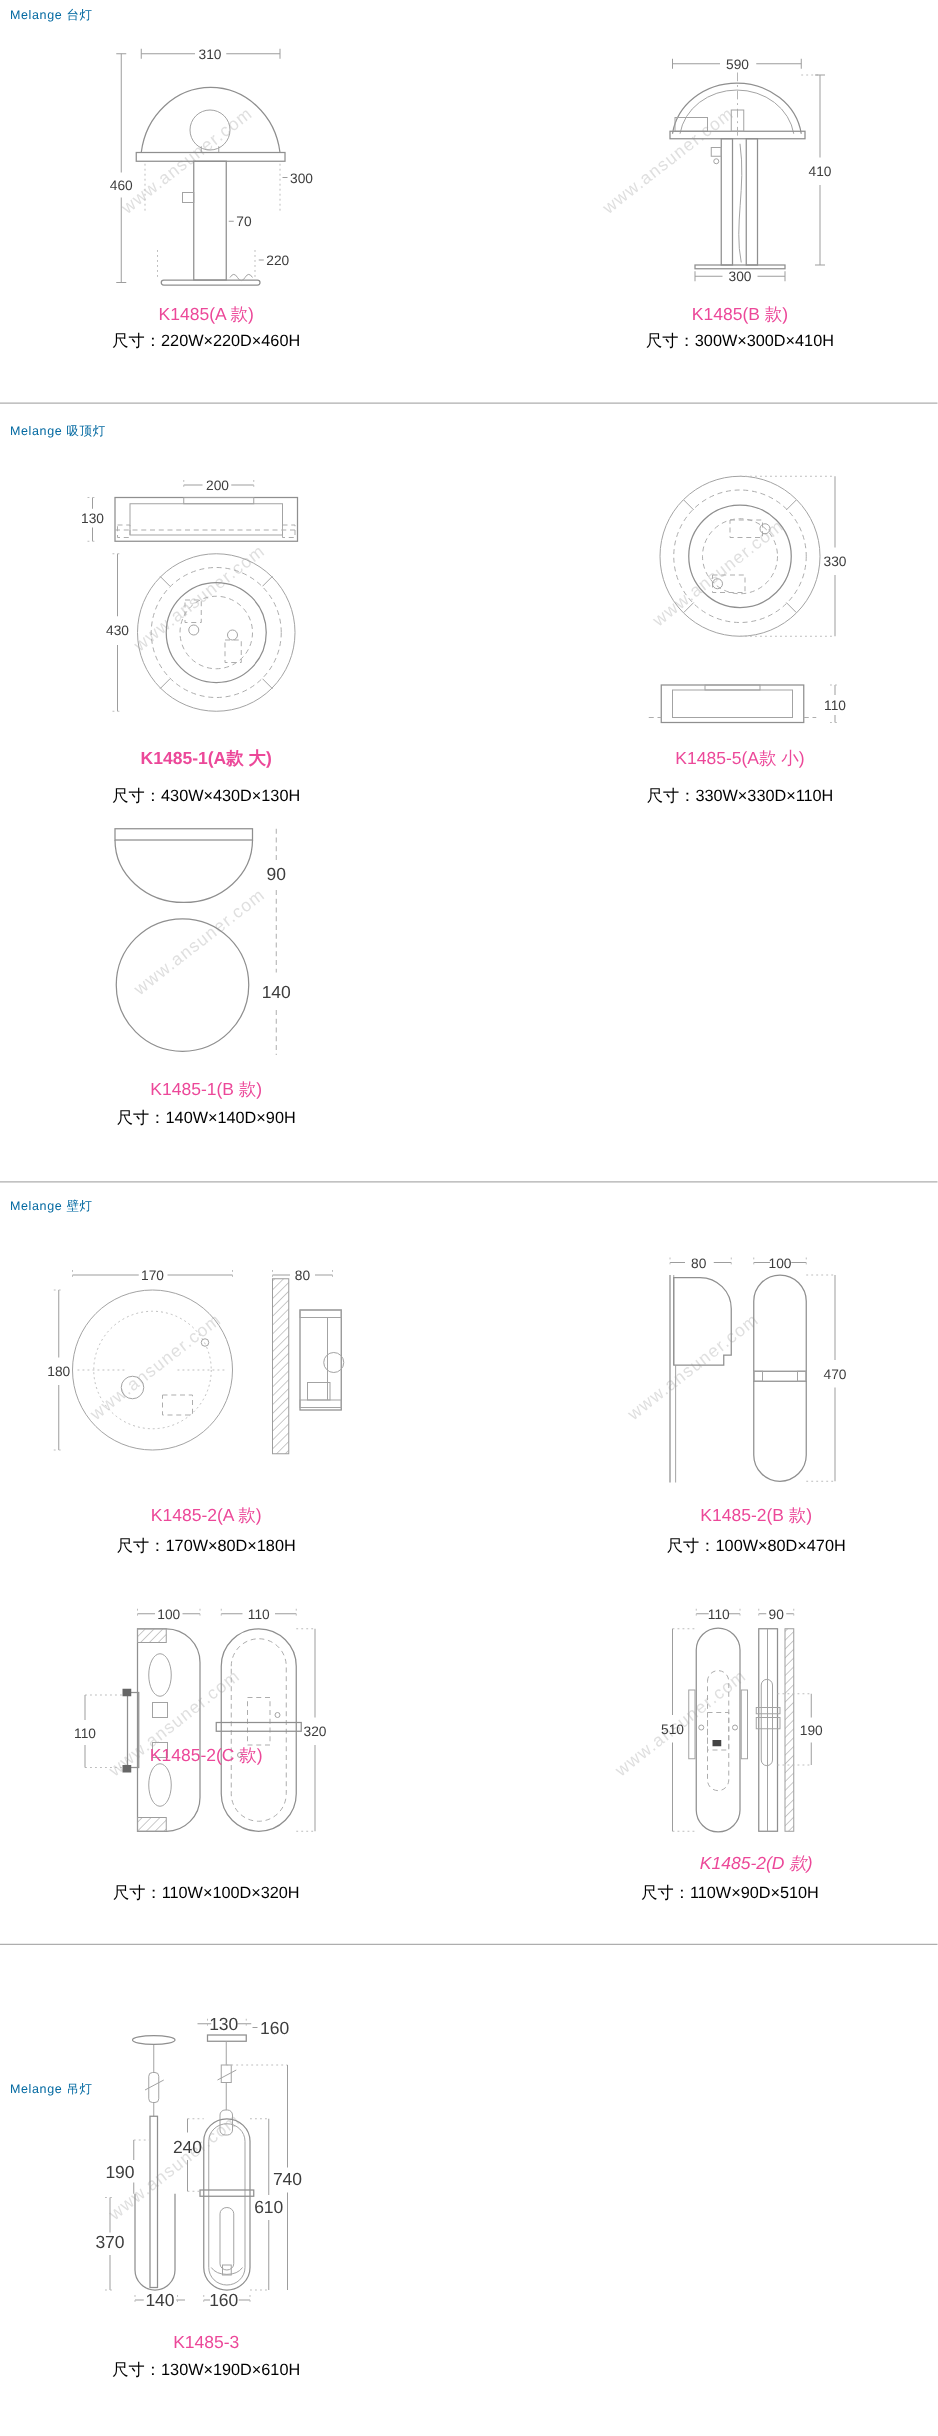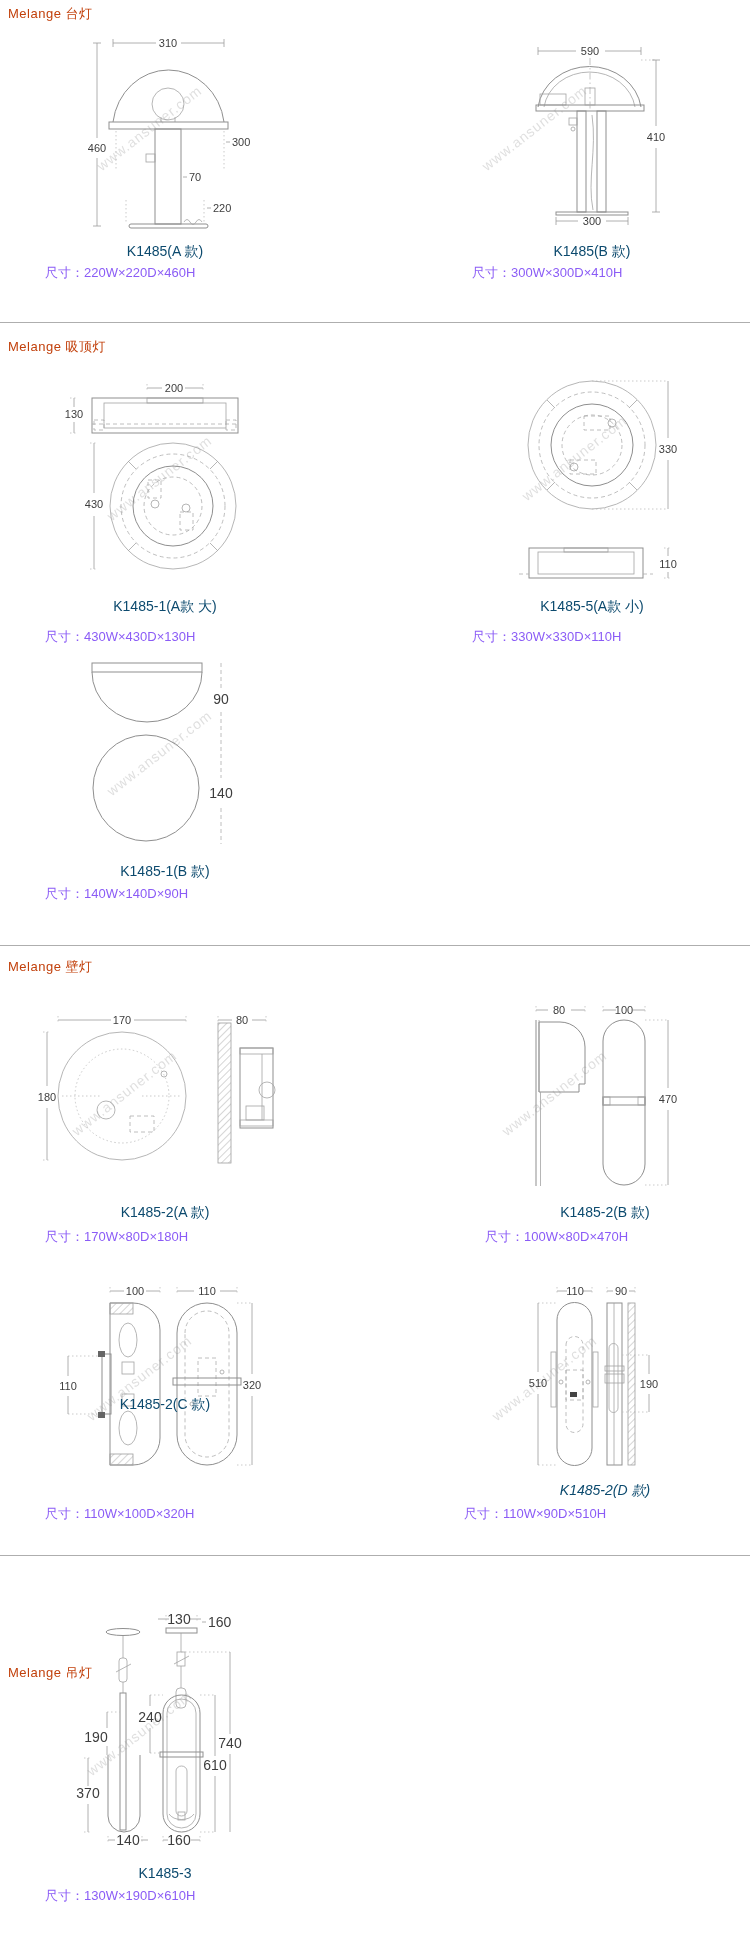--- a/index.html
+++ b/index.html
@@ -1,24 +1,24 @@
 <!DOCTYPE html>
 <html><head>
 <meta charset="utf-8">
 <style>
   html,body{margin:0;padding:0;}
   body{
     width:750px;height:1949px;position:relative;background:#ffffff;
     font-family:"Liberation Sans","DejaVu Sans",sans-serif;overflow:hidden;
   }
   .abs{position:absolute;}
-  .sec-header{font-size:13px;color:#c2410c;letter-spacing:.5px;}
+  .sec-header{font-size:10px;color:#0369a1;letter-spacing:.5px;}
   .divider{position:absolute;left:0;width:750px;height:1px;background:#aeaeae;}
-  .model{font-size:14px;color:#0c4a6e;text-align:center;}
-  .size{font-size:13px;color:#8b5cf6;}
+  .model{font-size:14px;color:#ec4899;text-align:center;}
+  .size{font-size:13px;color:#000000;text-align:center;}
   .caption{position:absolute;width:240px;}
   svg text{font-family:"Liberation Sans","DejaVu Sans",sans-serif;font-size:11px;fill:#3d3d3d;}
   svg text.big{font-size:14px;}
   .wm{position:absolute;color:rgba(150,150,150,.30);font-size:14px;letter-spacing:1px;
       transform:rotate(-38deg);white-space:nowrap;pointer-events:none;}
   .outl{stroke:#8f8f8f;stroke-width:1;fill:none;}
   .outl2{stroke:#a3a3a3;stroke-width:.8;fill:none;}
   .dim{stroke:#9d9d9d;stroke-width:.8;fill:none;}
   .dot{stroke:#bdbdbd;stroke-width:.8;fill:none;stroke-dasharray:1.5 2.5;}
   .dsh{stroke:#adadad;stroke-width:.8;fill:none;stroke-dasharray:4 3;}
@@ -187,21 +187,21 @@
   <line class="dsh" x1="31" y1="206" x2="41" y2="206"></line>
     <line class="dsh" x1="155" y1="206" x2="165" y2="206"></line>
 
   <line class="dim" x1="180" y1="180" x2="180" y2="188"></line>
     <line class="dim" x1="180" y1="204" x2="180" y2="210"></line>
   <line class="dot" x1="176" y1="180" x2="184" y2="180"></line>
     <line class="dot" x1="176" y1="210" x2="184" y2="210"></line>
   <text x="180" y="200" text-anchor="middle">110</text>
 </svg>
 
-<div class="caption model" style="left:45px;top:598px;">K1485-1(A款 大)</div>
+<div class="caption model" style="left:45px;top:598px;font-weight:bold;">K1485-1(A款 大)</div>
 <div class="caption size" style="left:45px;top:628px;">尺寸：430W×430D×130H</div>
 <div class="caption model" style="left:472px;top:598px;">K1485-5(A款 小)</div>
 <div class="caption size" style="left:472px;top:628px;">尺寸：330W×330D×110H</div>
 
 <svg class="abs" style="left:58px;top:648px;" width="195" height="205" viewBox="0 0 195 205">
   <rect class="outl" x="34" y="15" width="110" height="9"></rect>
   <path class="outl" d="M34,24 A55,50 0 0 0 144,24"></path>
   <line class="dsh" x1="163" y1="15" x2="163" y2="40"></line>
   <text class="big" x="163" y="56" text-anchor="middle">90</text>
   <line class="dsh" x1="163" y1="64" x2="163" y2="130"></line>

